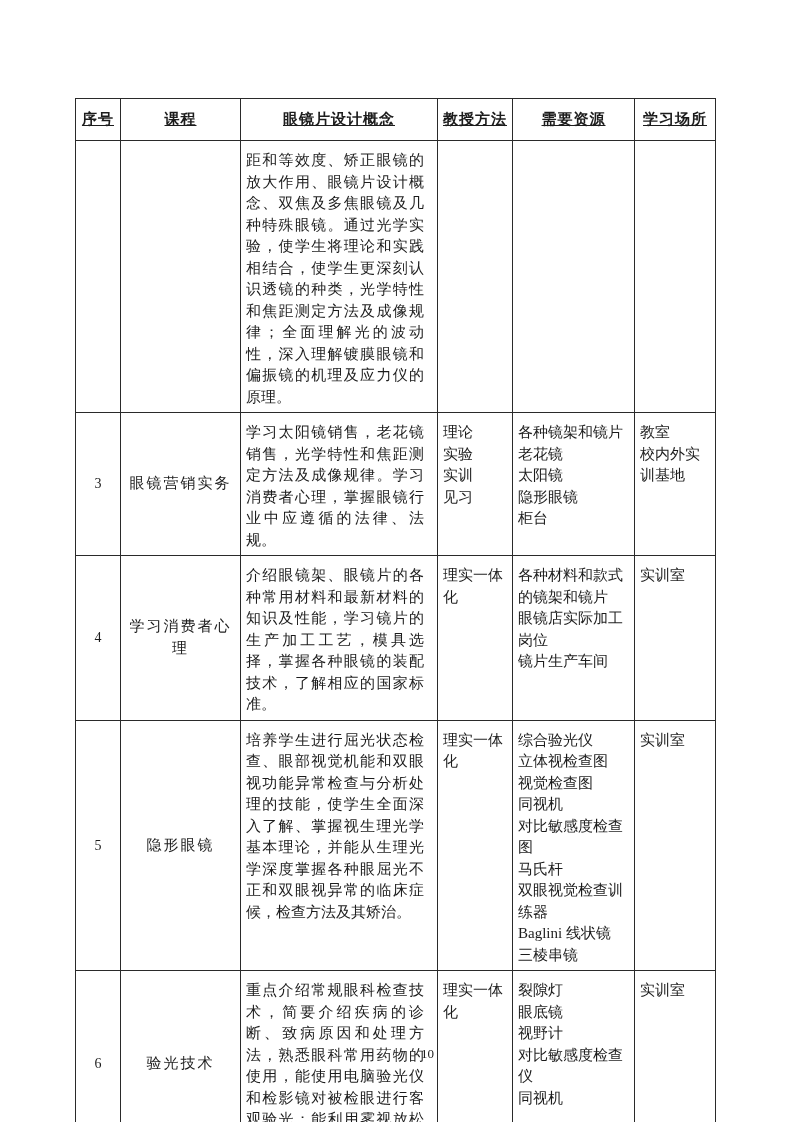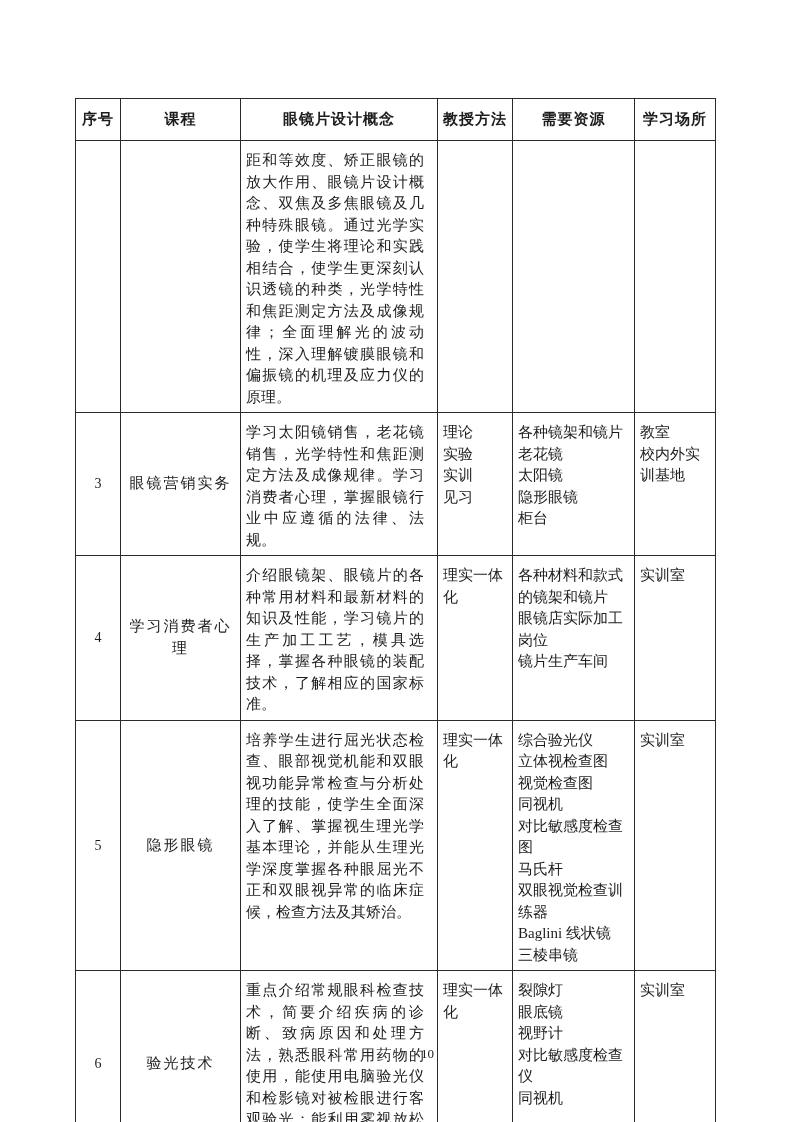--- a/index.html
+++ b/index.html
@@ -31,20 +31,21 @@
     overflow: hidden;
   }
   .course-table th {
     height: 41px;
     font-size: 15px;
     font-weight: bold;
     text-align: center;
     vertical-align: middle;
     padding: 0 2px;
     letter-spacing: 1px;
+    text-decoration: underline;
   }
   .course-table td {
     font-size: 15px;
     line-height: 21.5px;
     vertical-align: top;
   }
   td.c-seq {
     text-align: center;
     vertical-align: middle;
     font-size: 14px;

